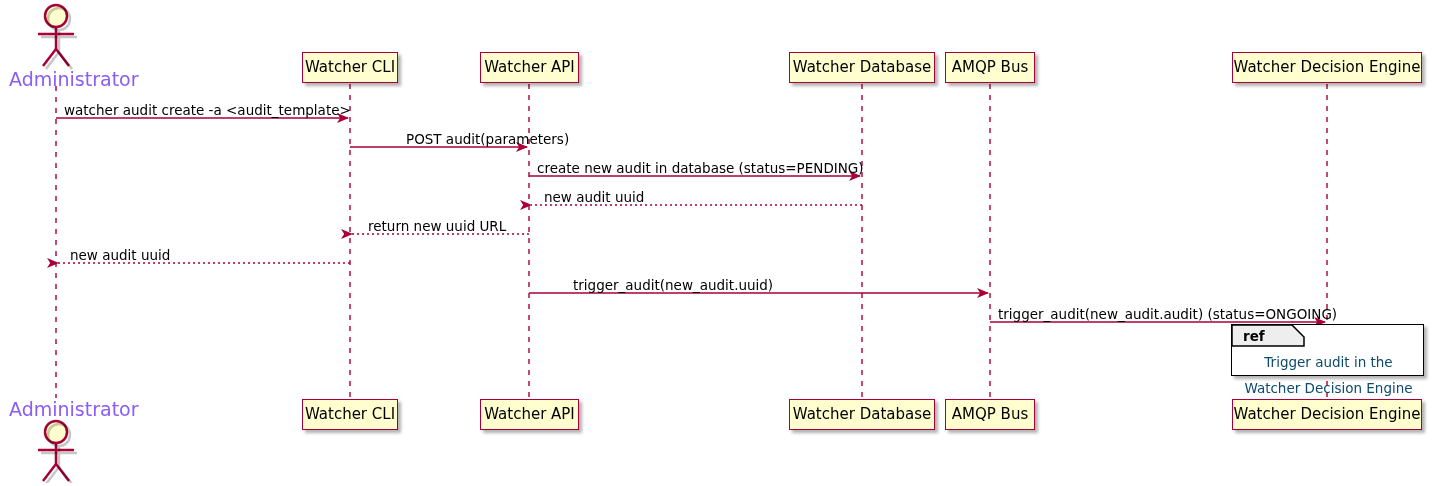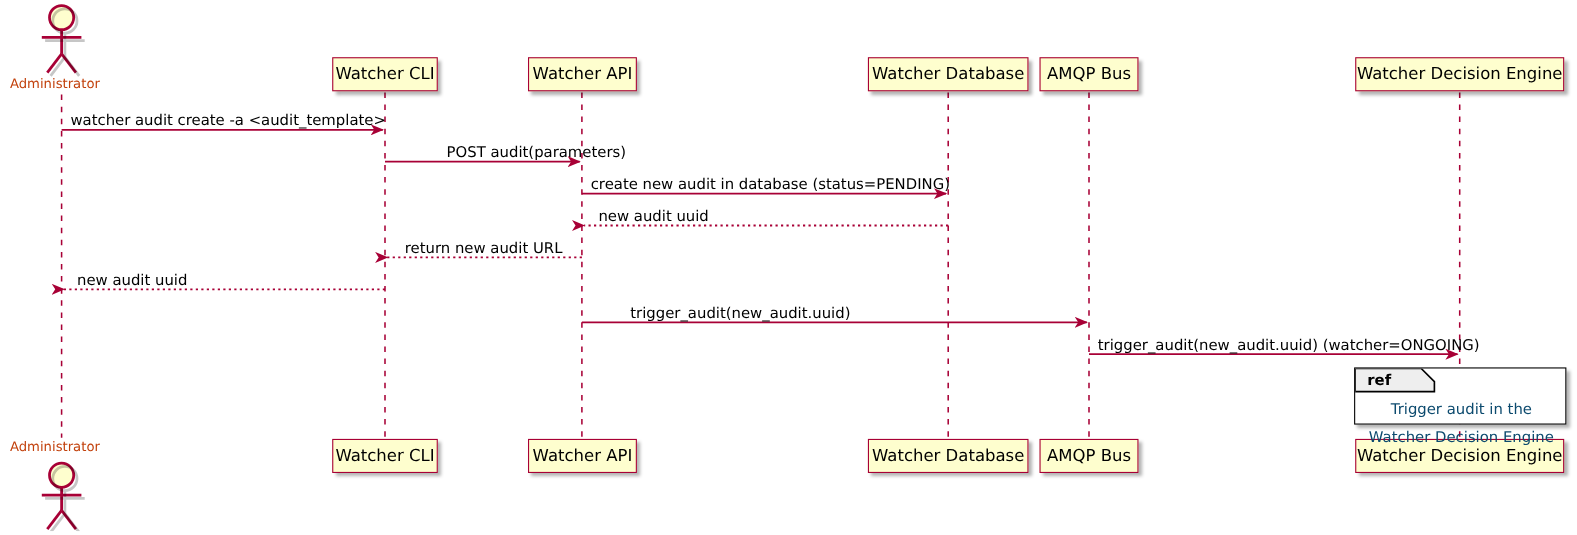--- a/index.html
+++ b/index.html
@@ -35,22 +35,22 @@
     align-items: center;
     justify-content: center;
     font-size: 15px;
     color: #000000;
     white-space: nowrap;
     line-height: 1;
   }
   
   .actor-label {
     position: absolute;
-    font-size: 12px;
-    color: #c2410c;
+    font-size: 19px;
+    color: #8b5cf6;
     white-space: nowrap;
     line-height: 1;
   }
   
   .msg-label {
     position: absolute;
     font-size: 13.5px;
     color: #000000;
     white-space: nowrap;
     line-height: 1;
@@ -178,26 +178,26 @@
     <span>Watcher Decision Engine</span>
   </div>
 
   <div class="actor-label" style="left:9px; top:70px;">Administrator</div>
   <div class="actor-label" style="left:9px; top:400px;">Administrator</div>
 
   <div class="msg-label" style="left:64px; top:104px;">watcher audit create -a &lt;audit_template&gt;</div>
   <div class="msg-label" style="left:358px; top:133px;margin-left:48px;">POST audit(parameters)</div>
   <div class="msg-label" style="left:537px; top:162px;">create new audit in database (status=PENDING)</div>
   <div class="msg-label" style="left:544px; top:191px;">new audit uuid</div>
-  <div class="msg-label" style="left:368px; top:220px;">return new audit URL</div>
+  <div class="msg-label" style="left:368px; top:220px;">return new uuid URL</div>
   <div class="msg-label" style="left:70px; top:249px;">new audit uuid</div>
   <div class="msg-label" style="left:537px; top:279px;margin-left:36px;">trigger_audit(new_audit.uuid)</div>
-  <div class="msg-label" style="left:998px; top:308px;">trigger_audit(new_audit.uuid) (watcher=ONGOING)</div>
-
-  <div class="ref-box" style="left:1231px; top:334px; width:193px; height:52px;">
+  <div class="msg-label" style="left:998px; top:308px;">trigger_audit(new_audit.audit) (status=ONGOING)</div>
+
+  <div class="ref-box" style="left:1231px; top:324px; width:193px; height:52px;">
     <svg width="193" height="52" style="position:absolute;left:0;top:0;" xmlns="http://www.w3.org/2000/svg" viewBox="0 0 193 52">
       <path d="M0,0 L60,0 L72,12 L72,21 L0,21 Z" fill="#EEEEEE" stroke="#000000" stroke-width="1.5"></path>
     </svg>
     <div class="ref-tab-label" style="left:11px; top:5px;">ref</div>
     <div class="ref-body" style="left:0; top:24px; width:193px;">Trigger audit in the
 Watcher Decision Engine</div>
   </div>
 
 </div>
 

